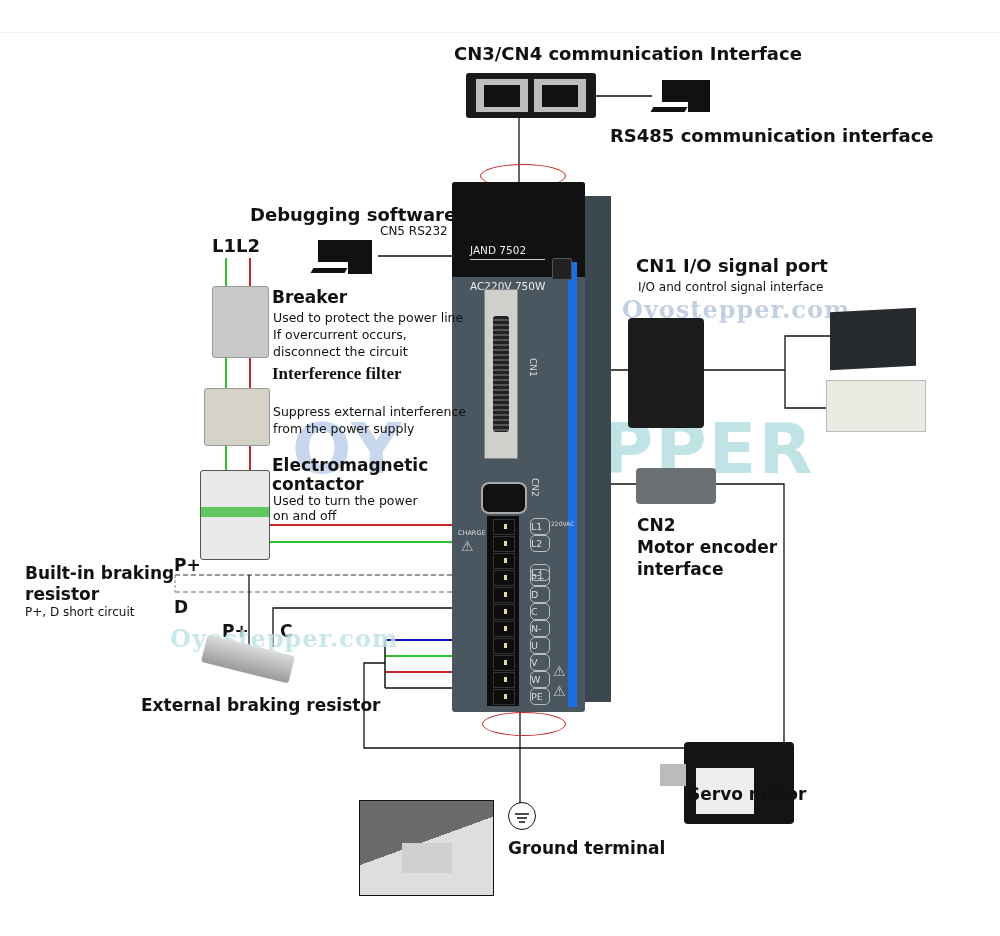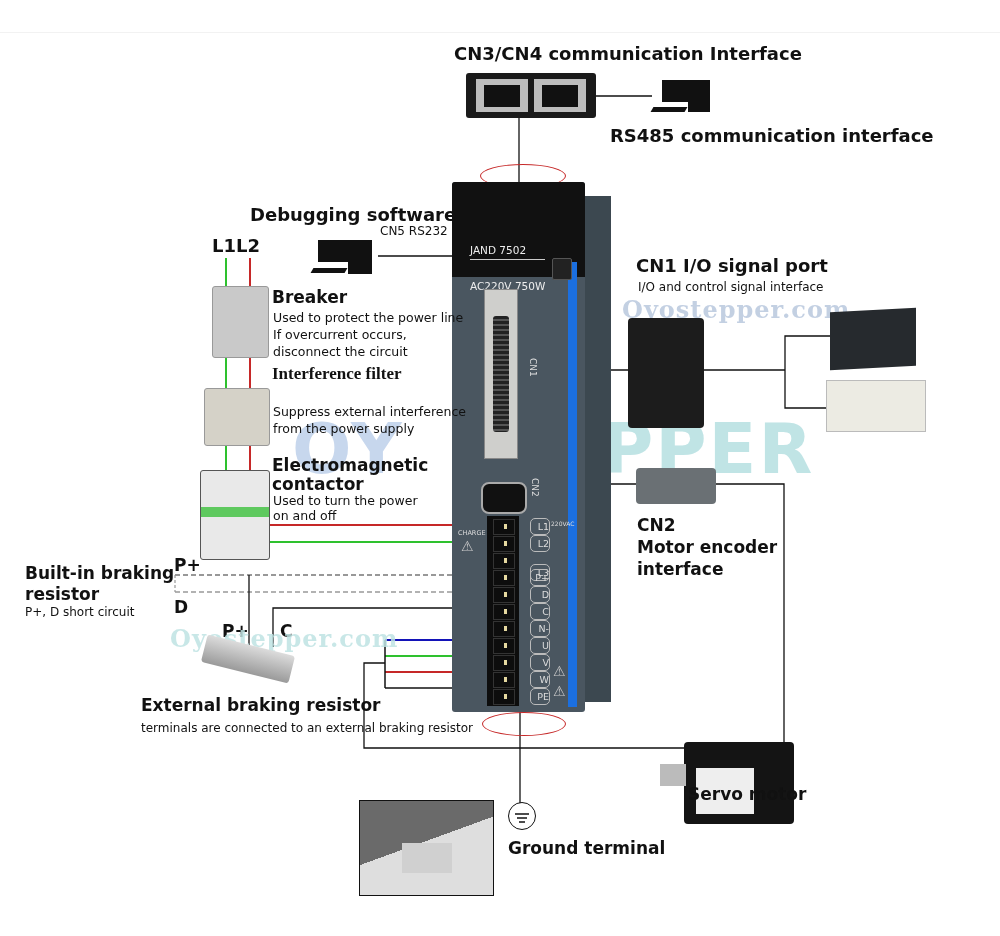--- a/index.html
+++ b/index.html
@@ -25,21 +25,21 @@
   .knob{left:552px;top:258px;width:18px;height:20px;background:#222;border:1px solid #555;border-radius:2px;}
   .cn1{left:484px;top:289px;width:32px;height:168px;background:#cfcfcc;border:1px solid #888;}
   .cn1 .pins{position:absolute;left:8px;top:26px;width:16px;height:116px;background:repeating-linear-gradient(#222 0 3px,#555 3px 5px);border-radius:3px;}
   .cn1-lbl{left:528px;top:358px;font-size:9px;color:#ddd;writing-mode:vertical-rl;}
   .cn2{left:481px;top:482px;width:42px;height:28px;background:#111;border-radius:8px;border:2px solid #aaa;}
   .cn2-lbl{left:530px;top:478px;font-size:9px;color:#ddd;writing-mode:vertical-rl;}
   .tblock{left:487px;top:516px;width:32px;height:190px;background:#0d0d0d;}
   .tslot{position:absolute;left:6px;width:20px;height:14px;border:1px solid #333;}
   .tslot::after{content:"";position:absolute;left:10px;top:4px;width:3px;height:5px;background:#e6d9a0;}
   .tlabels{left:530px;top:516px;width:22px;}
-  .tlab{position:absolute;left:0;width:18px;height:15px;border:1.5px solid #bbb;border-radius:5px;color:#ddd;font-size:9.5px;text-align:right;line-height:15px;}
+  .tlab{position:absolute;left:0;width:18px;height:15px;border:1.5px solid #bbb;border-radius:5px;color:#ddd;font-size:9.5px;text-align:left;line-height:15px;}
   .charge{left:458px;top:529px;color:#ddd;font-size:6.5px;}
   .warn{color:#ccc;font-size:14px;}
   
   .dev{border-radius:3px;}
   .rj{left:466px;top:73px;width:130px;height:45px;background:#1a1a1a;}
   .rj .port{position:absolute;top:6px;width:52px;height:33px;background:#bdbdbd;}
   .rj .port::after{content:"";position:absolute;left:8px;top:6px;width:36px;height:22px;background:#111;}
   .pc{background:#111;}
   .breaker{left:212px;top:286px;width:55px;height:70px;background:#c9c9c9;border:1px solid #999;}
   .filter{left:204px;top:388px;width:64px;height:56px;background:#d5d2c8;border:1px solid #999;}
@@ -211,21 +211,20 @@
 <div class="abs sm" style="left:25px;top:605px;">P+,  D short circuit</div>
 <div class="abs h2" style="left:174px;top:555px;">P+</div>
 <div class="abs h2" style="left:174px;top:597px;">D</div>
 <div class="abs h2" style="left:222px;top:621px;">P+</div>
 <div class="abs h2" style="left:280px;top:621px;">C</div>
 <div class="abs wm wm2" style="left:170px;top:624px;">Oyostepper.com</div>
 <div class="abs resistor"></div>
 
 <div class="abs h2" style="left:141px;top:695px;">External braking resistor</div>
 <div class="abs sm" style="left:141px;top:720px;line-height:17px;">
-  <div>terminals are connected to an external braking resistor</div>
 </div>
 
 <div class="abs h1" style="left:636px;top:256px;">CN1   I/O signal port</div>
 <div class="abs sm" style="left:638px;top:280px;">I/O and control signal interface</div>
 <div class="abs wm" style="left:622px;top:295px;">Oyostepper.com</div>
 <div class="abs io-conn"></div>
 <div class="abs board"></div>
 <div class="abs plc"></div>
 
 <div class="abs enc"></div>

